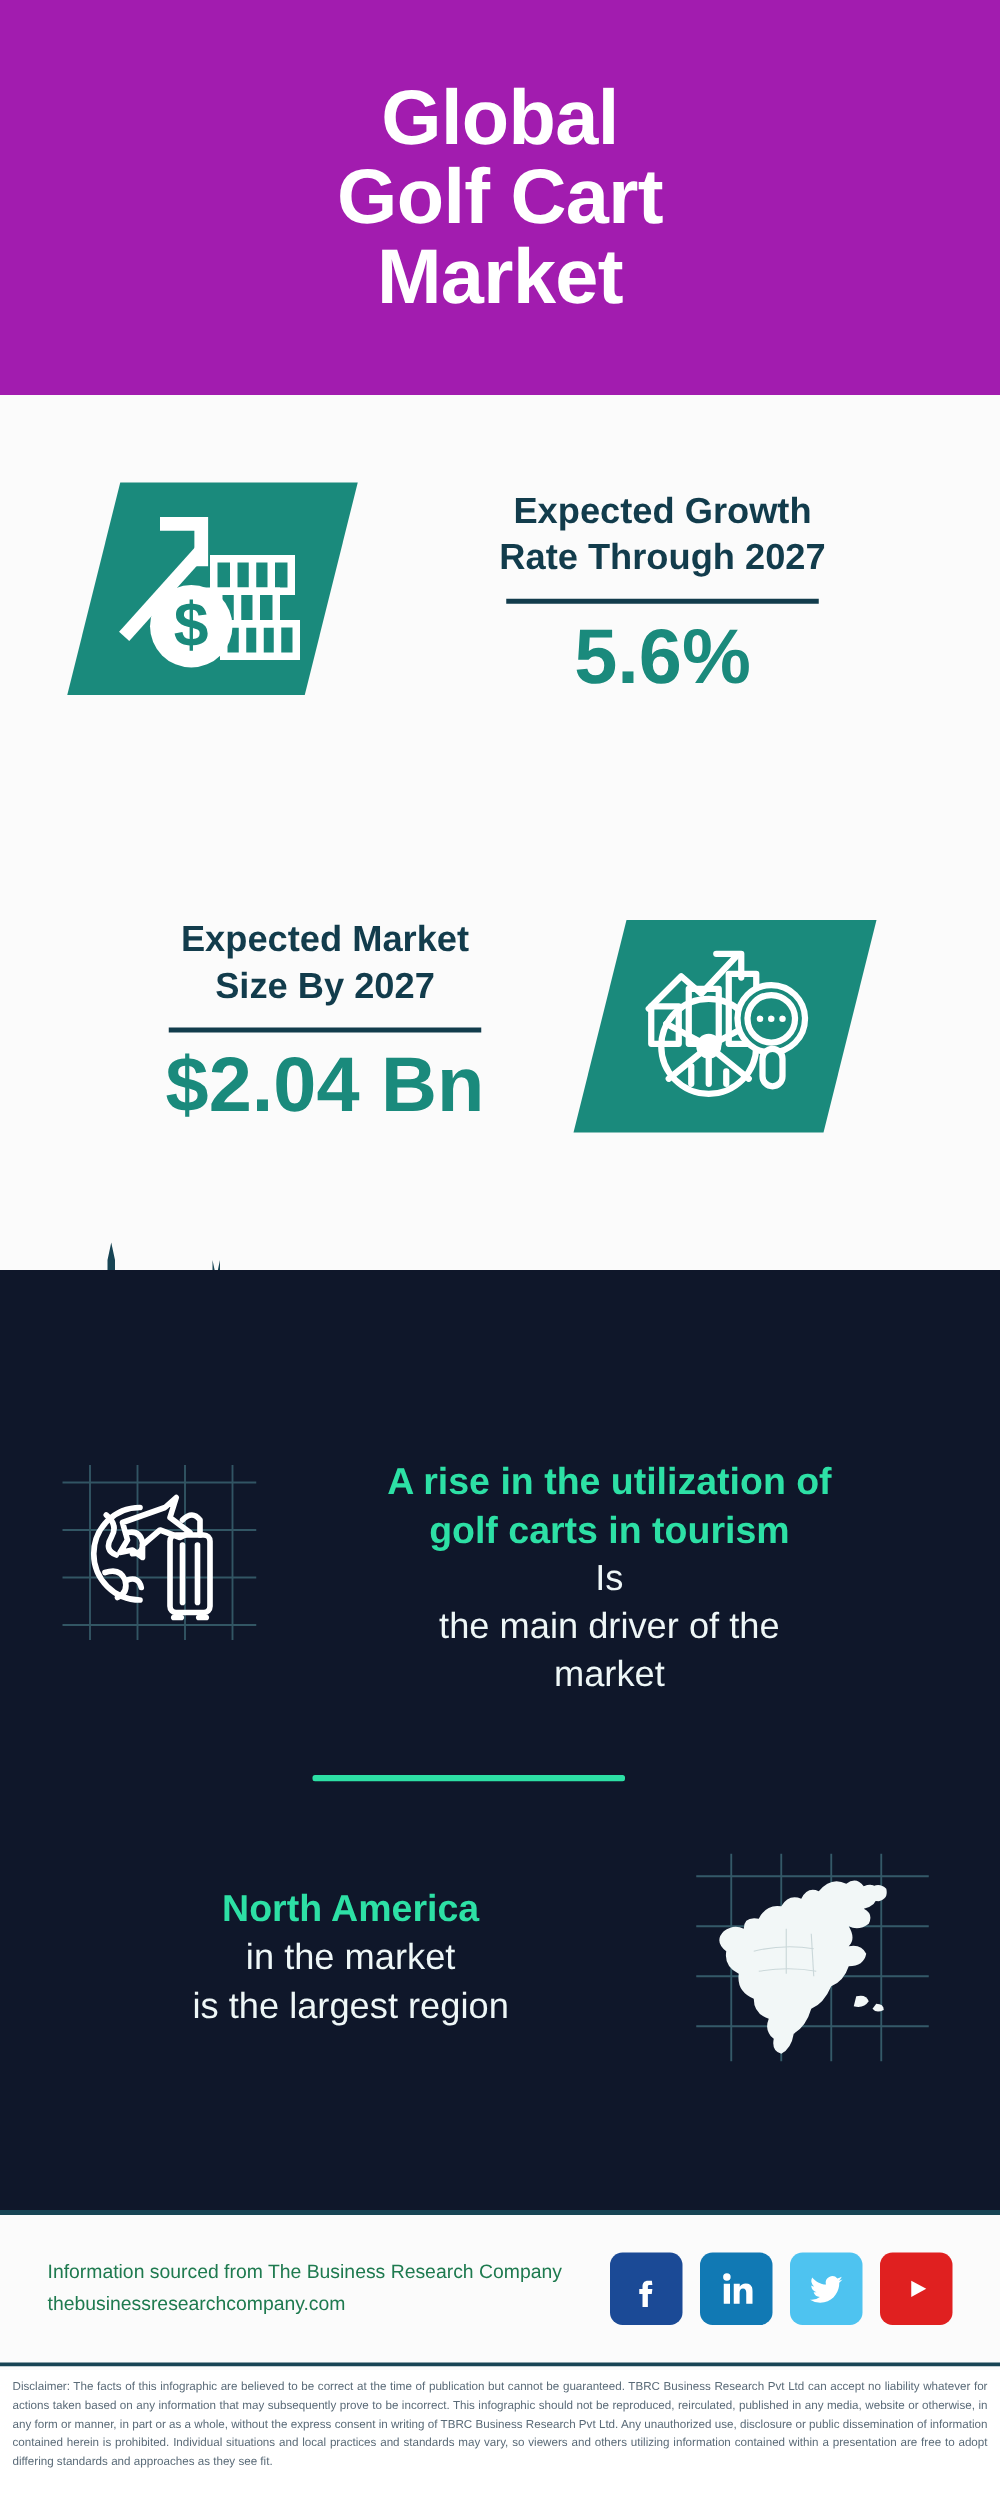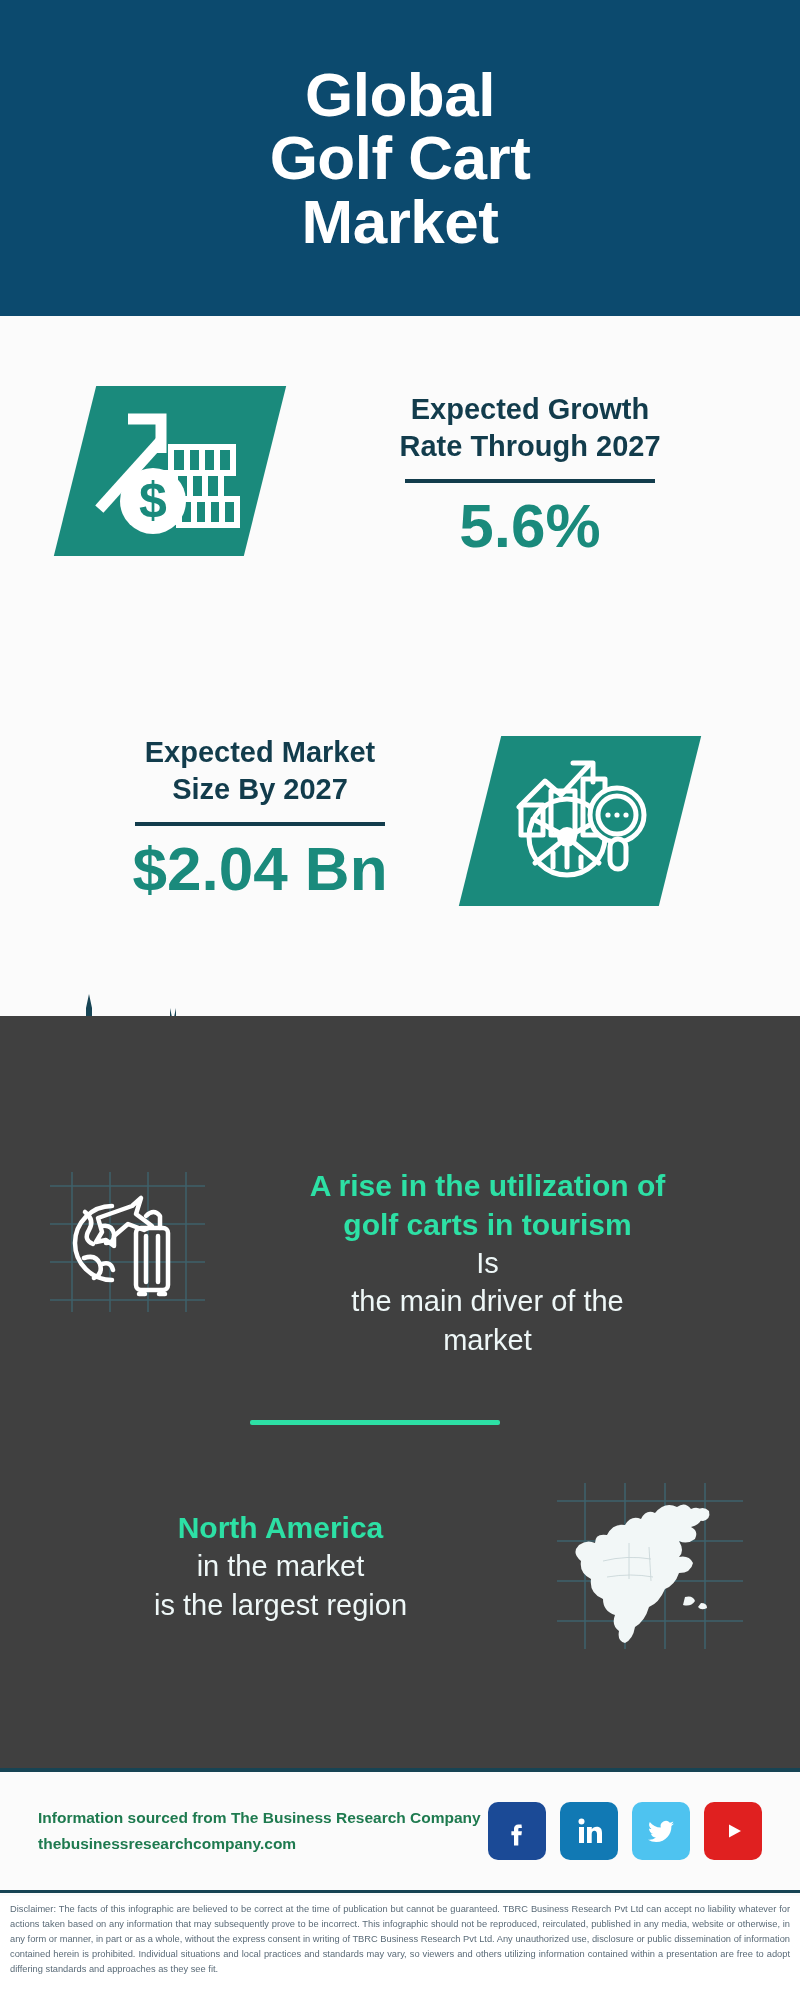--- a/index.html
+++ b/index.html
@@ -8,21 +8,21 @@
     font-family:"Liberation Sans", sans-serif;
     background:#ffffff;
     width:800px; height:2000px;
     position:relative; overflow:hidden;
   }
   .page { width:800px; height:2000px; position:relative; background:#fbfbfb; }
 
   
   .header {
     position:absolute; left:0; top:0; width:800px; height:316px;
-    background:#0c4a6e;
+    background:#a21caf;
     display:flex; flex-direction:column;
     align-items:center; justify-content:center;
   }
   .header-title {
     color:#ffffff; font-weight:bold; font-size:62px; line-height:1.02;
     text-align:center; letter-spacing:-0.5px;
   }
   .header-title .l1 { display:block; }
   .header-title .l2 { display:block; }
   .header-title .l3 { display:block; }
@@ -55,21 +55,21 @@
   }
   .stat-value {
     color:#1a8a7c; font-weight:bold; font-size:62px; line-height:1.05;
   }
   .growth-text { left:320px; top:75px; width:420px; }
   .size-text { left:60px; top:418px; width:400px; }
 
   
   .dark-section {
     position:absolute; left:0; top:1016px; width:800px; height:752px;
-    background:#404040;
+    background:#0f172a;
   }
   .skyline {
     position:absolute; left:0; top:986px; width:800px; height:140px;
     display:block;
   }
 
   .driver-row {
     position:absolute; left:0; top:150px; width:800px;
     display:flex; align-items:flex-start;
   }
@@ -95,21 +95,21 @@
   }
   .region-copy { flex:1; text-align:center; padding-left:16px; }
   .region-map-box { width:210px; height:190px; margin-right:45px; flex:none; position:relative; }
 
   
   .footer {
     position:absolute; left:0; top:1768px; width:800px; height:125px;
     background:#fbfbfb; display:flex; align-items:center;
     border-top:4px solid #174454; border-bottom:3px solid #174454;
   }
-  .footer-text { margin-left:38px; flex:1;font-weight:bold; }
+  .footer-text { margin-left:38px; flex:1; }
   .footer-line {
     color:#1e7a4f; font-size:15.5px; line-height:1.65;
   }
   .socials { display:flex; gap:14px; margin-right:38px; }
   .social {
     width:58px; height:58px; border-radius:10px;
     display:flex; align-items:center; justify-content:center;
   }
   .s-fb { background:#1b4a96; }
   .s-li { background:#1179b4; }

